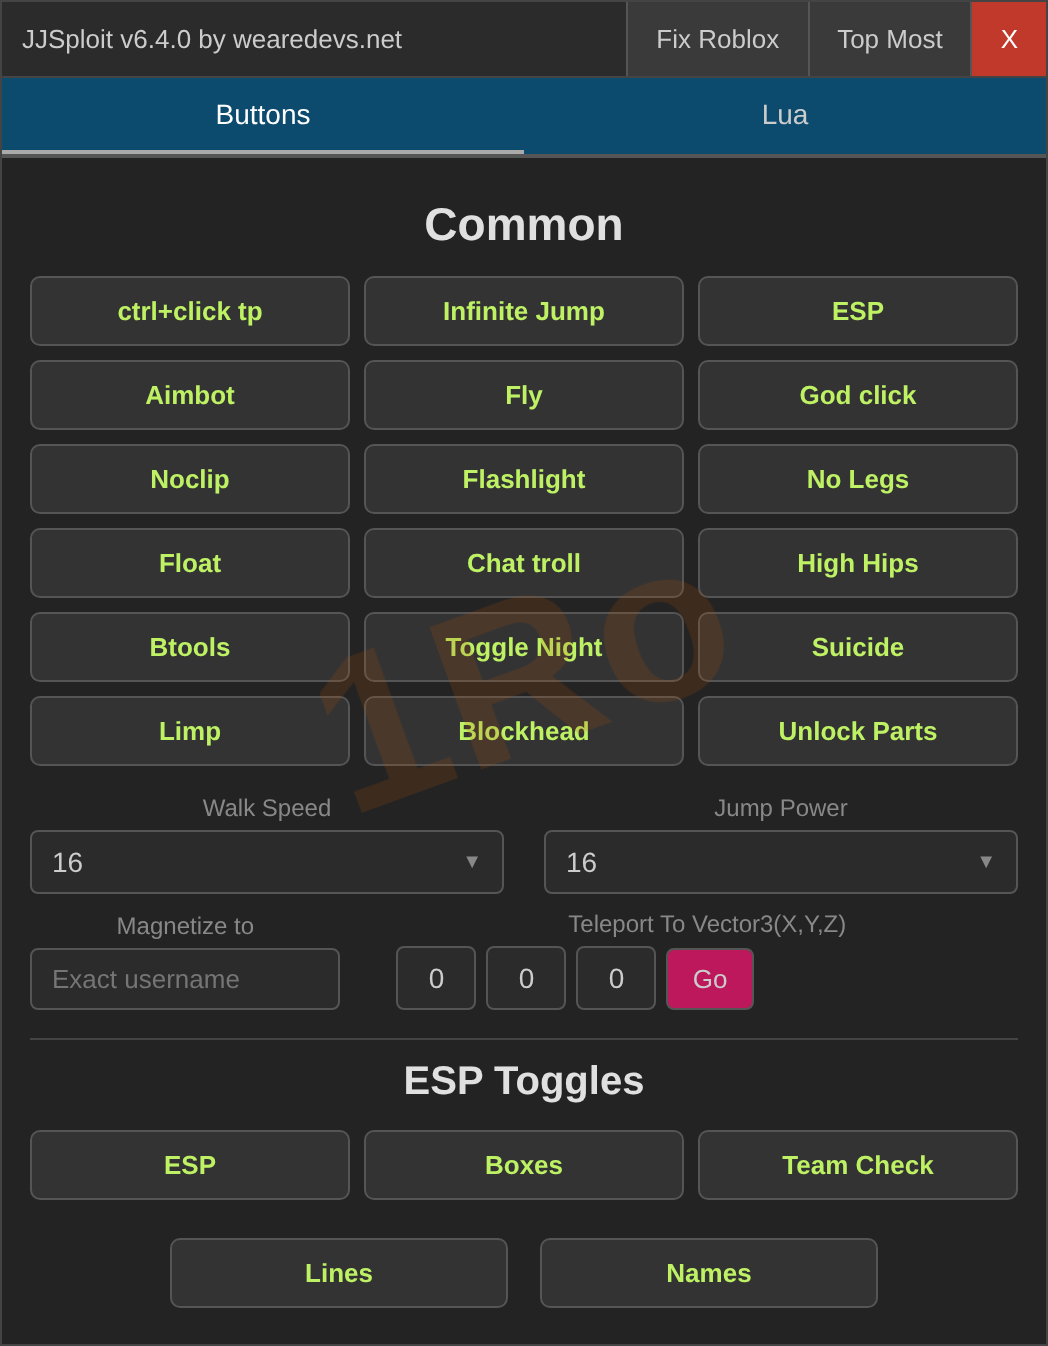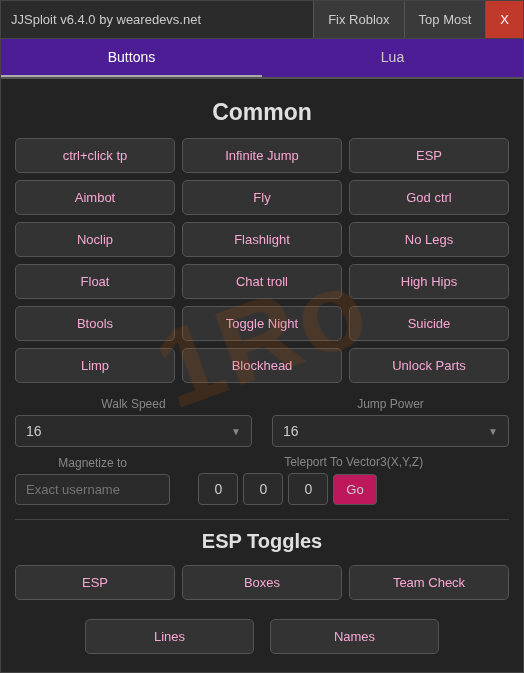--- a/index.html
+++ b/index.html
@@ -76,21 +76,21 @@
     }
 
     .title-btn.close {
       background: #c0392b;
       color: #fff;
     }
 
     
     .tab-bar {
       display: flex;
-      background: #4c1d95;
+      background: #0c4a6e;
       border-bottom: 2px solid #555;
     }
 
     .tab {
       flex: 1;
       text-align: center;
       padding: 10px 0;
       color: #cccccc;
       font-size: 14px;
       cursor: pointer;
@@ -121,28 +121,29 @@
     
     .btn-grid {
       display: grid;
       grid-template-columns: repeat(3, 1fr);
       gap: 7px;
       margin-bottom: 14px;
     }
 
     .game-btn {
       background: #333333;
-      color: #f9a8d4;
+      color: #bef264;
       border: 1px solid #555;
       border-radius: 5px;
       padding: 9px 4px;
       font-size: 13px;
       cursor: pointer;
       text-align: center;
       transition: background 0.15s;
+      font-weight: bold;
     }
 
     
     .controls-row {
       display: flex;
       gap: 20px;
       margin-bottom: 8px;
     }
 
     .control-group {
@@ -289,21 +290,21 @@
   <div class="content">
 
     <div class="section-title">Common</div>
 
     <div class="btn-grid">
       <button class="game-btn">ctrl+click tp</button>
       <button class="game-btn">Infinite Jump</button>
       <button class="game-btn">ESP</button>
       <button class="game-btn">Aimbot</button>
       <button class="game-btn">Fly</button>
-      <button class="game-btn">God ctrl</button>
+      <button class="game-btn">God click</button>
       <button class="game-btn">Noclip</button>
       <button class="game-btn">Flashlight</button>
       <button class="game-btn">No Legs</button>
       <button class="game-btn">Float</button>
       <button class="game-btn">Chat troll</button>
       <button class="game-btn">High Hips</button>
       <button class="game-btn">Btools</button>
       <button class="game-btn">Toggle Night</button>
       <button class="game-btn">Suicide</button>
       <button class="game-btn">Limp</button>

